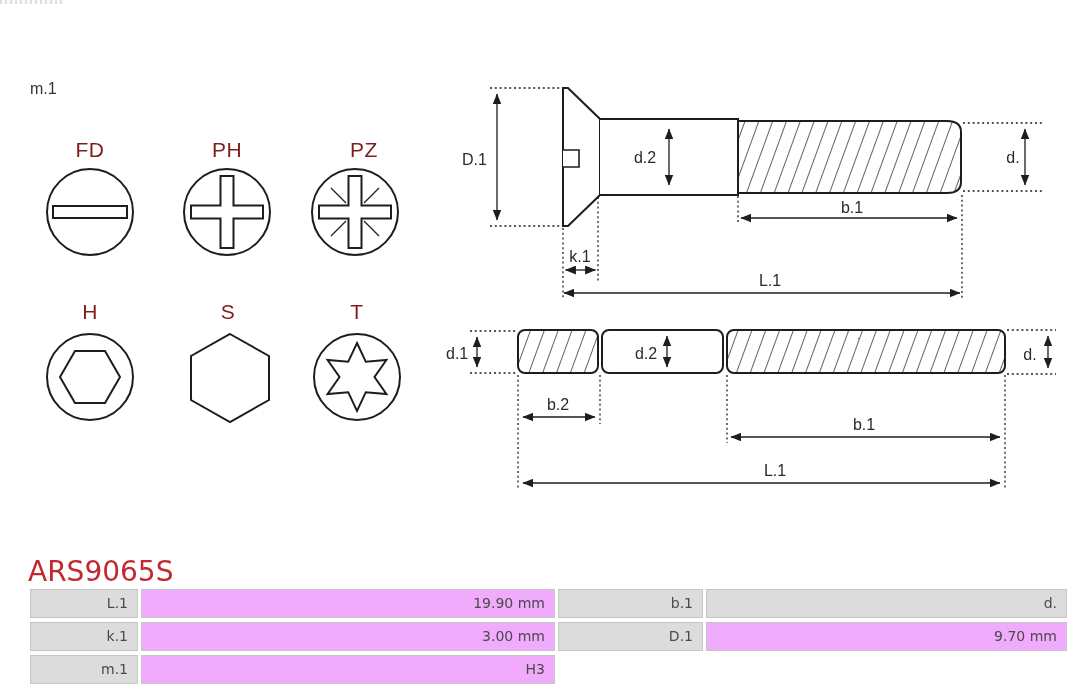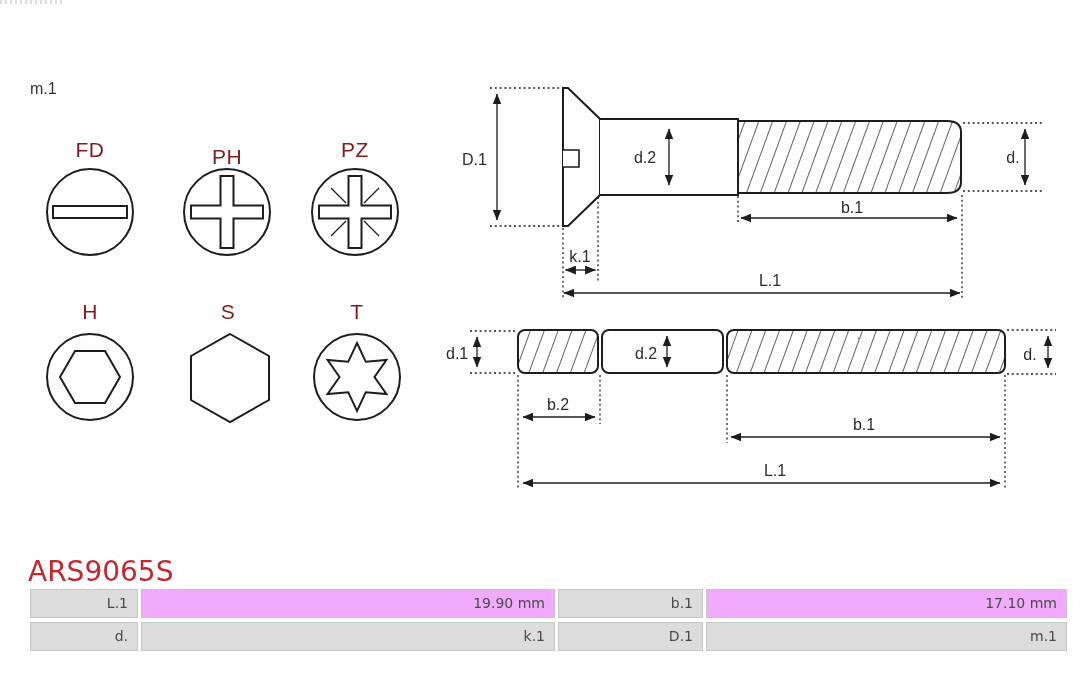--- a/index.html
+++ b/index.html
@@ -43,22 +43,22 @@
   .spec-table>.t-label{background:var(--tlabel,#dcdcdc);}
 </style>
 </head>
 <body>
 
 <div class="abs corner-mark"></div>
 
 <div class="abs m1-note">m.1</div>
 
 <div class="abs icon-label" style="left:40px;top:138px">FD</div>
-<div class="abs icon-label" style="left:177px;top:145px">PH</div>
-<div class="abs icon-label" style="left:305px;top:138px">PZ</div>
+<div class="abs icon-label" style="left:177px;top:138px">PH</div>
+<div class="abs icon-label" style="left:314px;top:138px">PZ</div>
 <div class="abs icon-label" style="left:40px;top:300px">H</div>
 <div class="abs icon-label" style="left:178px;top:300px">S</div>
 <div class="abs icon-label" style="left:307px;top:300px">T</div>
 
 <svg class="icon-svg" style="left:45px;top:167px" width="90" height="90">
   <circle class="s2" cx="45" cy="45" r="43"></circle>
   <rect class="s2" x="8" y="39" width="74" height="12"></rect>
 </svg>
 <svg class="icon-svg" style="left:182px;top:167px" width="90" height="90">
   <circle class="s2" cx="45" cy="45" r="43"></circle>
@@ -153,20 +153,22 @@
     <text class="dimtext" x="775" y="476" text-anchor="middle">L.1</text>
   </g>
 </svg>
 
 <div class="abs part-number">ARS9065S</div>
 
 <div class="abs spec-table">
   <div class="t-label">L.1</div>
   <div class="t-value">19.90 mm</div>
   <div class="t-label">b.1</div>
-  <div class="t-value">17.10 mm</div>
 
   <div class="t-label">d.</div>
   <div class="t-label">k.1</div>
+  <div class="t-value">3.00 mm</div>
 
   <div class="t-label">D.1</div>
+  <div class="t-value">9.70 mm</div>
   <div class="t-label">m.1</div>
+  <div class="t-value">H3</div>
 </div>
 
 </body></html>

